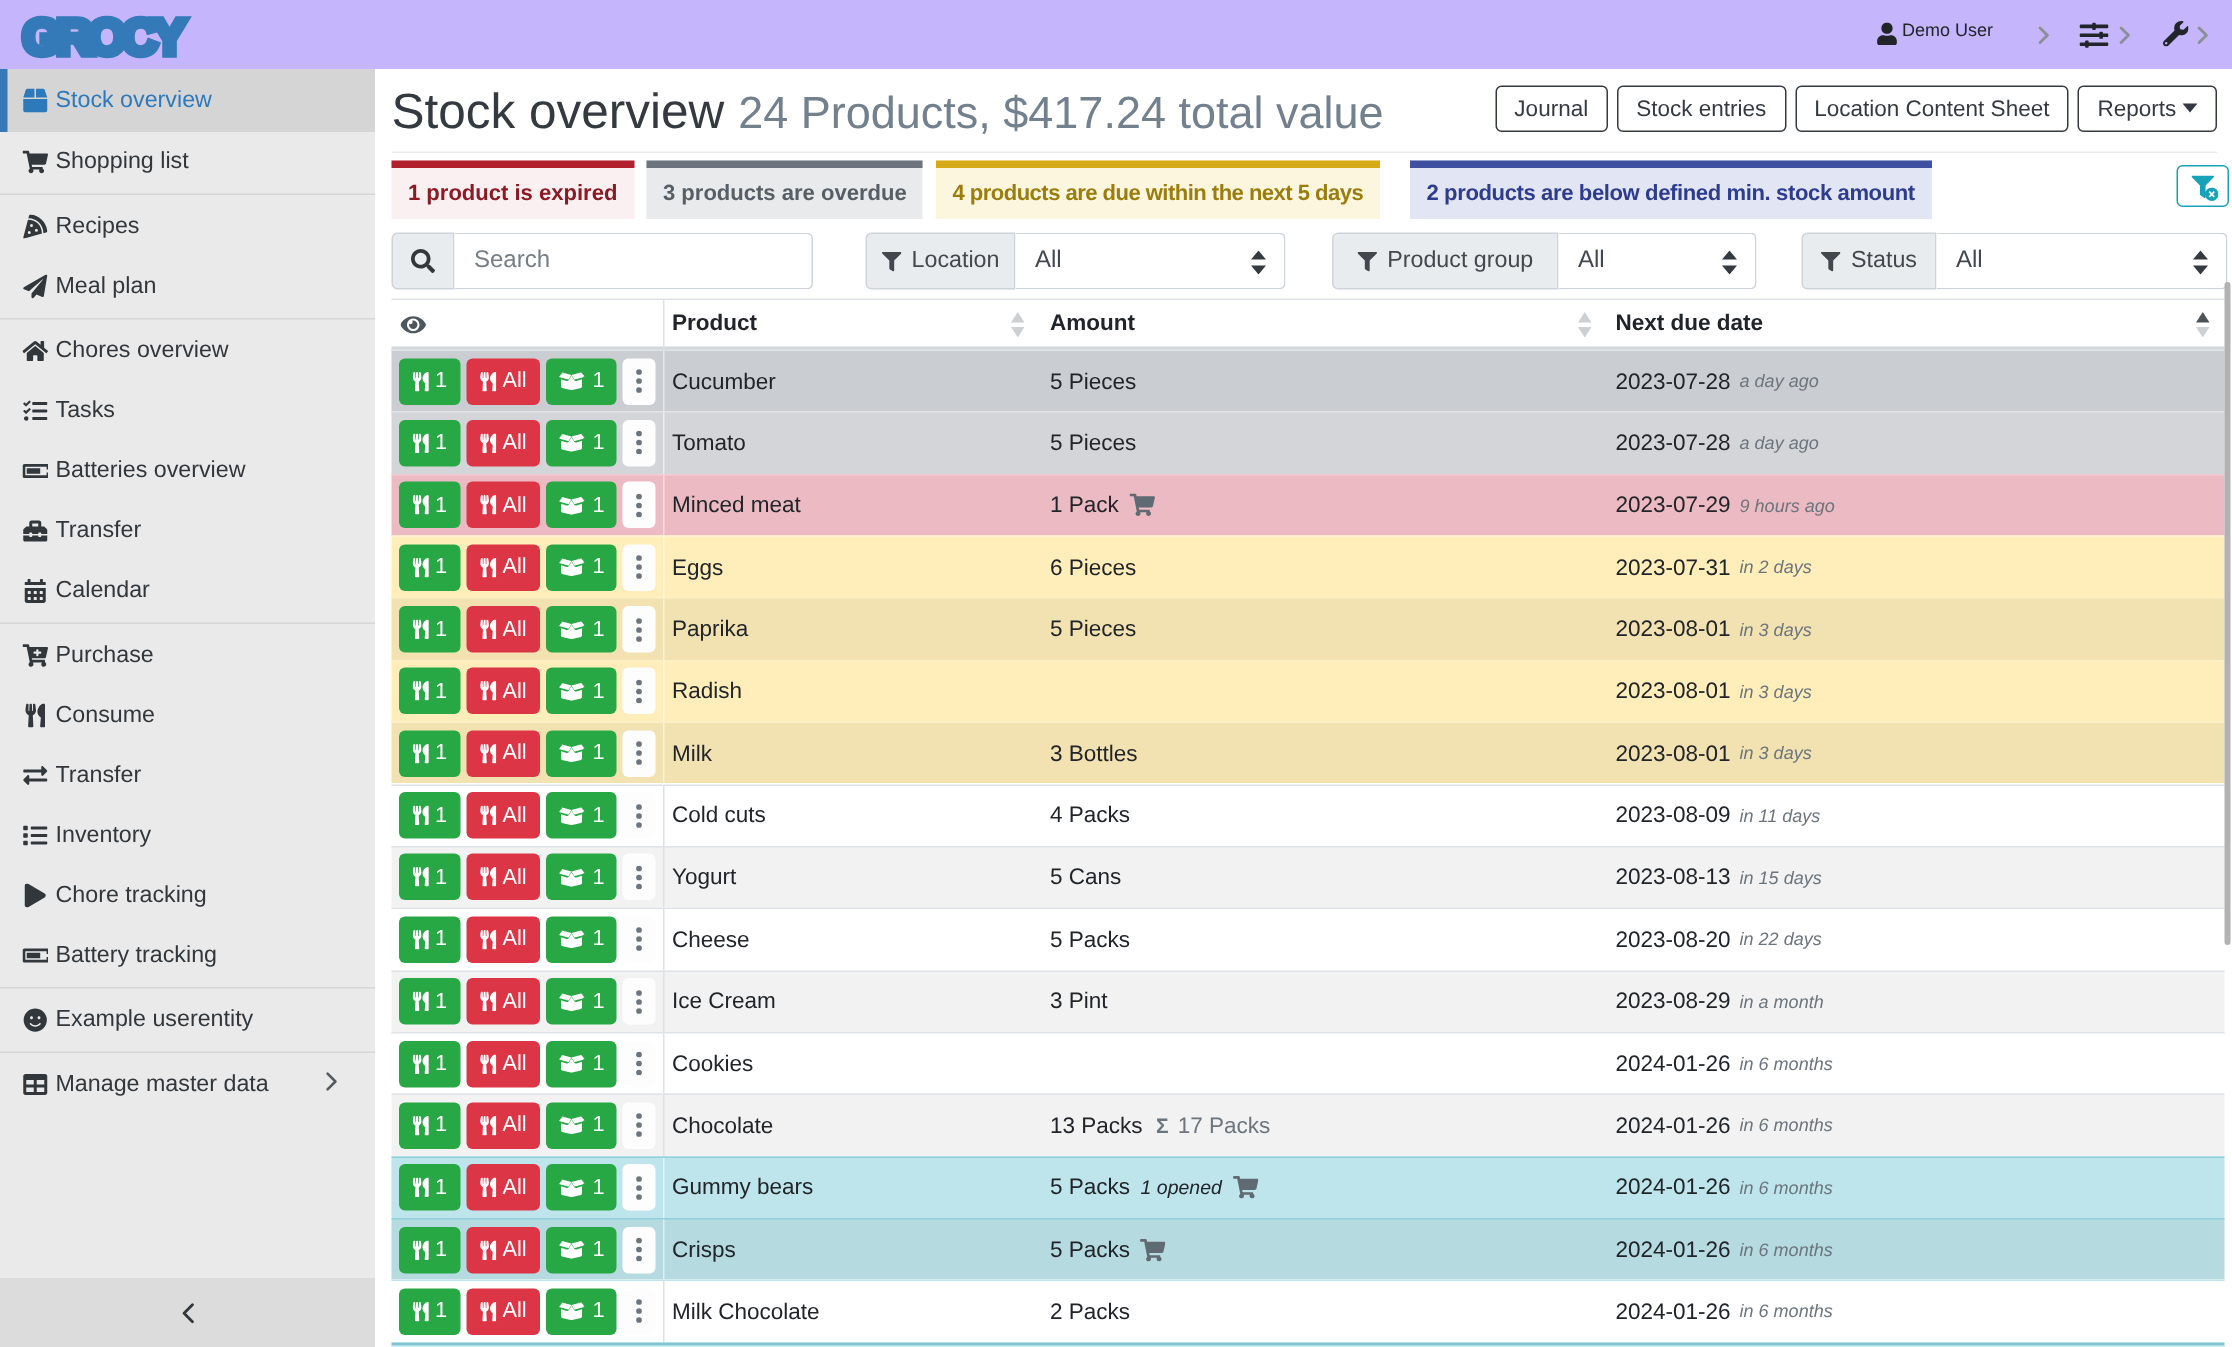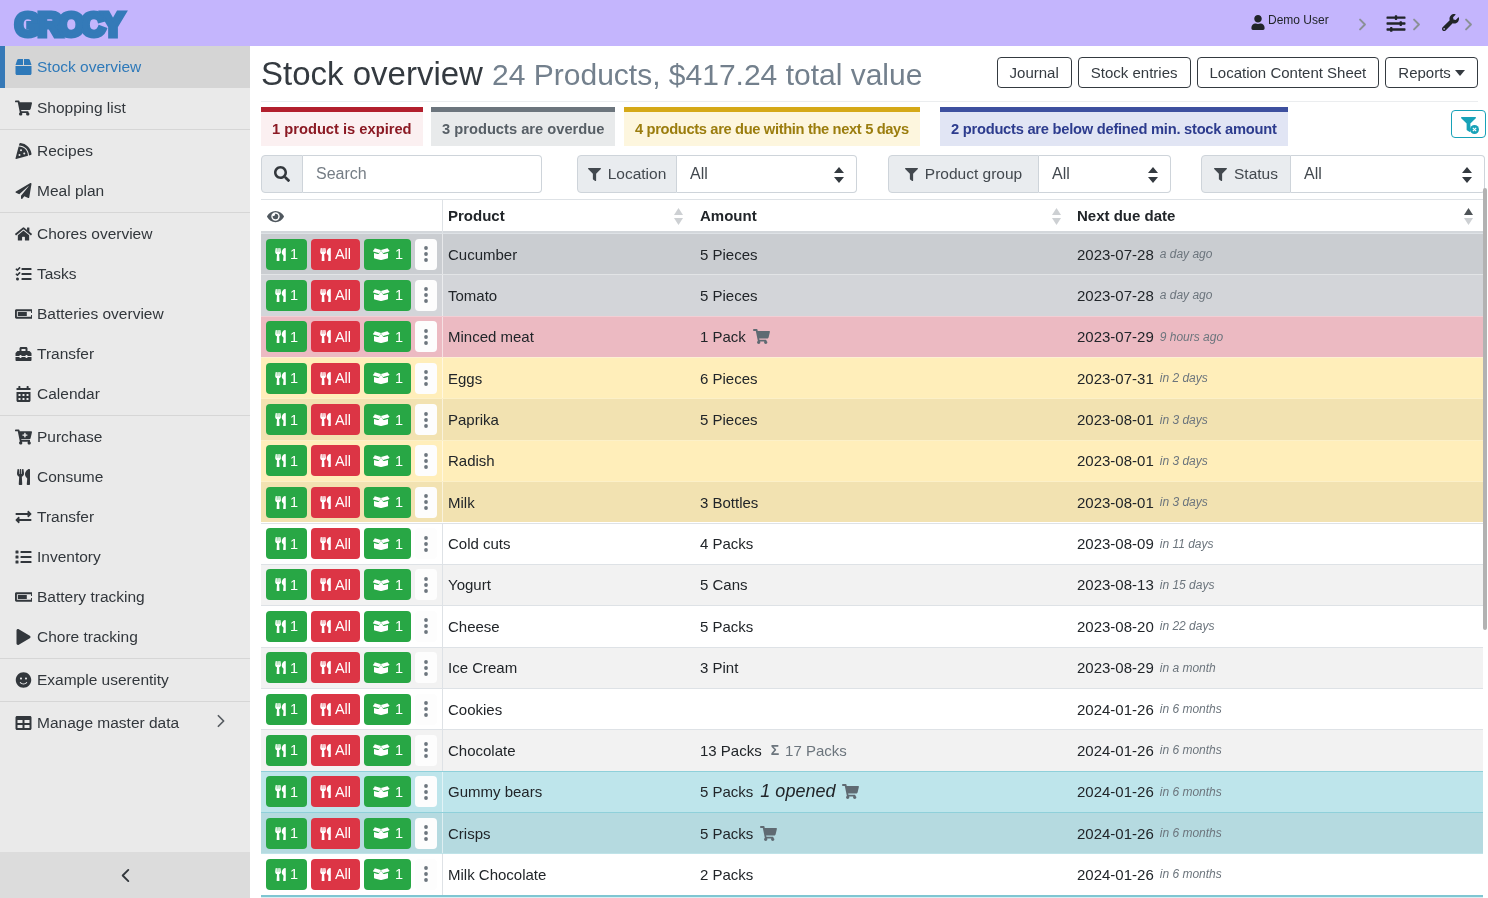--- a/index.html
+++ b/index.html
@@ -192,33 +192,33 @@
 <div class="nav-item">
         <span class="nico">
           <svg width="17" height="16" viewBox="0 0 512 512">
             <path fill="#32373c" d="M80 368H16a16 16 0 0 0-16 16v64a16 16 0 0 0 16 16h64a16 16 0 0 0 16-16v-64a16 16 0 0 0-16-16zm0-320H16A16 16 0 0 0 0 64v64a16 16 0 0 0 16 16h64a16 16 0 0 0 16-16V64a16 16 0 0 0-16-16zm0 160H16a16 16 0 0 0-16 16v64a16 16 0 0 0 16 16h64a16 16 0 0 0 16-16v-64a16 16 0 0 0-16-16zm416 176H176a16 16 0 0 0-16 16v32a16 16 0 0 0 16 16h320a16 16 0 0 0 16-16v-32a16 16 0 0 0-16-16zm0-320H176a16 16 0 0 0-16 16v32a16 16 0 0 0 16 16h320a16 16 0 0 0 16-16V80a16 16 0 0 0-16-16zm0 160H176a16 16 0 0 0-16 16v32a16 16 0 0 0 16 16h320a16 16 0 0 0 16-16v-32a16 16 0 0 0-16-16z"></path>
           </svg>
         </span>
         <span>Inventory</span>
       </div>
 <div class="nav-item">
         <span class="nico">
+          <svg width="17" height="16" viewBox="0 0 448 512">
+            <path fill="#32373c" d="M424.4 214.7L72.4 6.6C43.8-10.3 0 6.1 0 47.9V464c0 37.5 40.7 60.1 72.4 41.3l352-208c31.4-18.5 31.5-64.1 0-82.6z"></path>
+          </svg>
+        </span>
+        <span>Chore tracking</span>
+      </div>
+<div class="nav-item">
+        <span class="nico">
           <svg width="17" height="16" viewBox="0 0 576 512">
             <path fill="#32373c" d="M544 160v64h32v64h-32v64H64V160h480m16-64H48c-26.51 0-48 21.49-48 48v224c0 26.51 21.49 48 48 48h512c26.51 0 48-21.49 48-48v-16h8c13.255 0 24-10.745 24-24V184c0-13.255-10.745-24-24-24h-8v-16c0-26.51-21.49-48-48-48zm-144 96H96v128h304V192z"></path>
           </svg>
         </span>
         <span>Battery tracking</span>
-      </div>
-<div class="nav-item">
-        <span class="nico">
-          <svg width="17" height="16" viewBox="0 0 448 512">
-            <path fill="#32373c" d="M424.4 214.7L72.4 6.6C43.8-10.3 0 6.1 0 47.9V464c0 37.5 40.7 60.1 72.4 41.3l352-208c31.4-18.5 31.5-64.1 0-82.6z"></path>
-          </svg>
-        </span>
-        <span>Chore tracking</span>
       </div>
 <div class="nav-div"></div>
       <div class="nav-div2"></div>
 <div class="nav-item">
         <span class="nico">
           <svg width="17" height="16" viewBox="0 0 496 512">
             <path fill="#32373c" d="M248 8C111 8 0 119 0 256s111 248 248 248 248-111 248-248S385 8 248 8zm80 168c17.7 0 32 14.3 32 32s-14.3 32-32 32-32-14.3-32-32 14.3-32 32-32zm-160 0c17.7 0 32 14.3 32 32s-14.3 32-32 32-32-14.3-32-32 14.3-32 32-32zm194.8 170.2C334.3 380.4 292.5 400 248 400s-86.3-19.6-114.8-53.8c-13.6-16.3 11-36.7 24.6-20.5 22.4 26.9 55.2 42.2 90.2 42.2s67.8-15.4 90.2-42.2c13.4-16.2 38.1 4.2 24.6 20.5z"></path>
           </svg>
         </span>
         <span>Example userentity</span>
@@ -784,21 +784,21 @@
           <span class="btn btn-dots">
             <svg width="4" height="16" viewBox="0 0 4 16">
               <circle cx="2" cy="2" r="1.9" fill="#6c757d"></circle>
               <circle cx="2" cy="8" r="1.9" fill="#6c757d"></circle>
               <circle cx="2" cy="14" r="1.9" fill="#6c757d"></circle>
             </svg>
           </span>
         </div>
 <span class="abs" style="left:181px;top:0;width:1px;height:100%;background:rgba(255,255,255,0.55)"></span>
 <div class="cell c2">Gummy bears</div>
-<div class="cell c3">5 Packs<span style="font-style:italic;font-size:18px;margin-left:7px">1 opened</span><span style="margin-left:7px;display:inline-flex">
+<div class="cell c3">5 Packs<span style="font-style:italic;font-size:13px;margin-left:7px">1 opened</span><span style="margin-left:7px;display:inline-flex">
             <svg width="17" height="15" viewBox="0 0 576 512">
               <path fill="#5f6a72" d="M528.12 301.319l47.273-208C578.806 78.301 567.391 64 551.99 64H159.208l-9.166-44.81C147.758 8.021 137.93 0 126.529 0H24C10.745 0 0 10.745 0 24v16c0 13.255 10.745 24 24 24h69.883l70.248 343.435C147.325 417.1 136 435.222 136 456c0 30.928 25.072 56 56 56s56-25.072 56-56c0-10.658-2.981-20.617-8.156-29.1h144.311c-5.175 8.483-8.155 18.442-8.155 29.1 0 30.928 25.072 56 56 56s56-25.072 56-56c0-22.127-12.927-41.219-31.633-50.292l2.396-10.595c3.301-14.195-7.954-27.113-22.949-27.113H218.117l-10.91-48h288.255c11.206 0 20.92-7.754 23.43-18.681z"></path>
             </svg>
           </span></div>
 <div class="cell c4">2024-01-26<span class="small-ago">in 6 months</span></div>
 </div>
 <div class="trow" style="top:765.9px;height:41.35px;background:#b5dae0;border-top:1px solid #8fd0da">
 <div class="cell c1">
           <span class="btn btn-g" style="width:41px;gap:4px">
             <svg width="11" height="13" viewBox="0 0 416 512">

